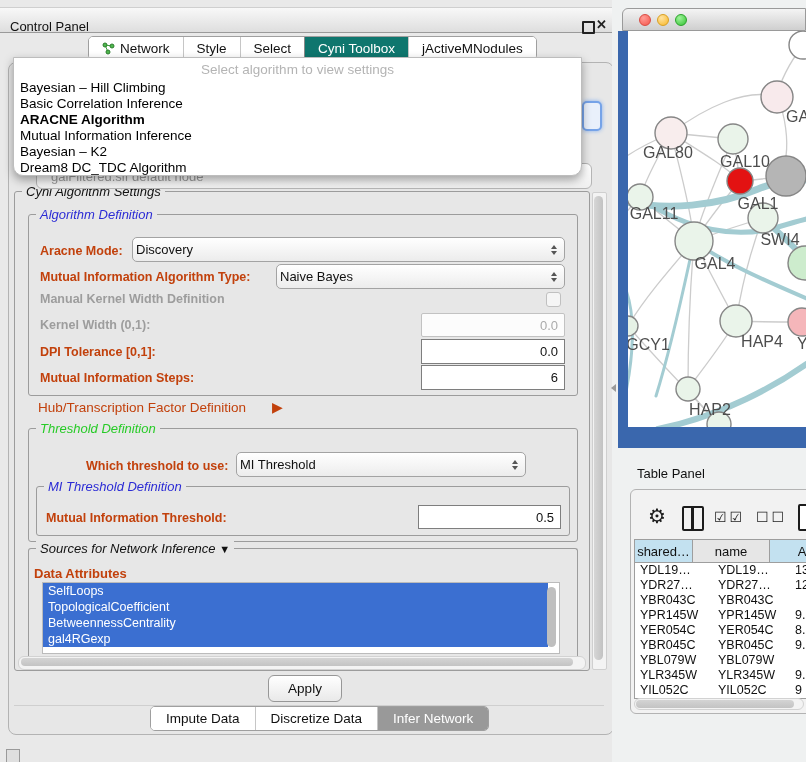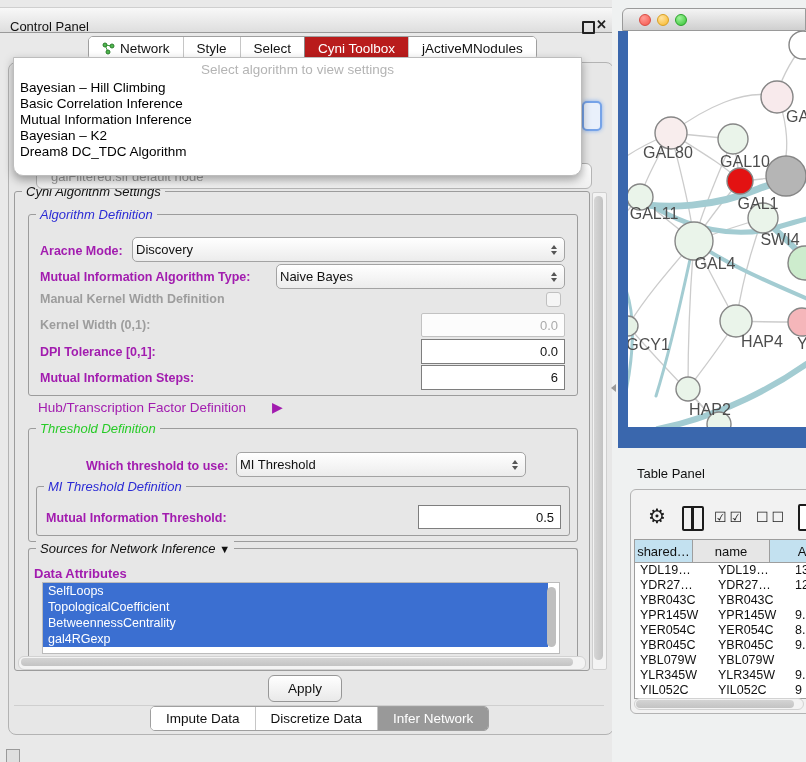--- a/index.html
+++ b/index.html
@@ -13,27 +13,27 @@
   #cp-title{left:10px;top:11px;font-size:13px;color:#111;}
   #cp-float{left:582px;top:13px;width:9px;height:9px;border:2px solid #222;border-radius:1px;}
   #cp-close{left:596px;top:9px;font-size:13px;font-weight:bold;color:#222;}
   #main-panel{left:8px;top:62px;width:604px;height:671px;border:1px solid #b3b3b3;border-radius:8px;background:#e7e7e7;}
   
   #top-tabs{left:88px;top:36px;height:22px;display:flex;border:1px solid #9f9f9f;border-radius:5px;
       overflow:hidden;background:#fff;}
   #top-tabs .tab{display:flex;align-items:center;gap:5px;padding:0 13px;font-size:13.5px;color:#111;
       border-left:1px solid #c6c6c6;background:#fff;}
   #top-tabs .tab:first-child{border-left:none;}
-  #top-tabs .tab.sel{background:#b91c1c;color:#fff;border-left-color:#8a8a8a;justify-content:flex-end;}
+  #top-tabs .tab.sel{background:#0f766e;color:#fff;border-left-color:#8a8a8a;justify-content:flex-end;}
   
   .groupbox{position:absolute;border:1px solid #9c9c9c;border-radius:3px;font-style:italic;}
   .legend{position:absolute;top:-8px;left:7px;background:#e7e7e7;padding:0 4px;font-size:13px;color:#111;white-space:nowrap;}
   .legend.blue{color:#2b2bd5;}
   .legend.green{color:#27cb27;}
-  .lbl{position:absolute;font-size:12.5px;font-weight:bold;color:#a21caf;white-space:nowrap;}
+  .lbl{position:absolute;font-size:12.5px;font-weight:bold;color:#c2410c;white-space:nowrap;}
   .lbl.dis{color:#9d9d9d;}
   .plain{font-weight:normal;}
   .combo{position:absolute;border:1px solid #a3a3a3;border-radius:5px;background:linear-gradient(#ffffff,#ececec);
       font-size:13px;color:#111;display:flex;align-items:center;padding-left:3px;box-sizing:border-box;}
   .spin{position:absolute;right:7px;top:50%;transform:translateY(-50%);display:flex;flex-direction:column;gap:2px;}
   .tri-up{width:0;height:0;border-left:3.5px solid transparent;border-right:3.5px solid transparent;border-bottom:4.5px solid #555;}
   .tri-dn{width:0;height:0;border-left:3.5px solid transparent;border-right:3.5px solid transparent;border-top:4.5px solid #555;}
   .field{position:absolute;border:1px solid #7e7e7e;background:#fff;font-size:13px;color:#111;
       display:flex;align-items:center;justify-content:flex-end;padding:0 6px;box-sizing:border-box;}
   .field.dis{border-color:#c2c2c2;color:#ababab;background:#fcfcfc;border-radius:2px;}
@@ -224,20 +224,21 @@
   </div>
 
 <div class="abs" id="frag-combo">galFiltered.sif default node</div>
 <div class="abs" id="frag-focus"></div>
 
 <div class="abs" id="algo-overlay">
   <div id="algo-placeholder">Select algorithm to view settings</div>
   <div id="algo-items">
       <div class="opt">Bayesian – Hill Climbing</div>
       <div class="opt">Basic Correlation Inference</div>
+      <div class="opt bold">ARACNE Algorithm</div>
       <div class="opt">Mutual Information Inference</div>
       <div class="opt">Bayesian – K2</div>
       <div class="opt">Dream8 DC_TDC Algorithm</div>
     </div>
 </div>
 
 <div class="abs" id="right-bg"></div>
 <div class="abs" id="split-arrow"></div>
 
 <div class="abs" id="net-titlebar">

